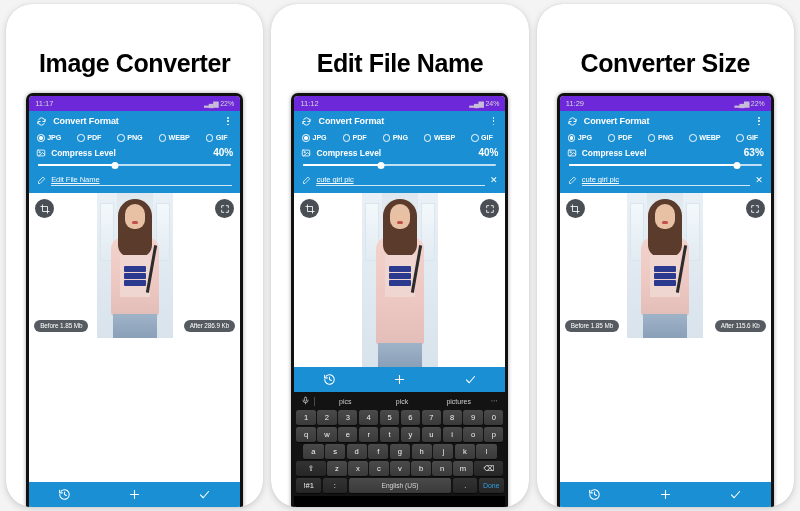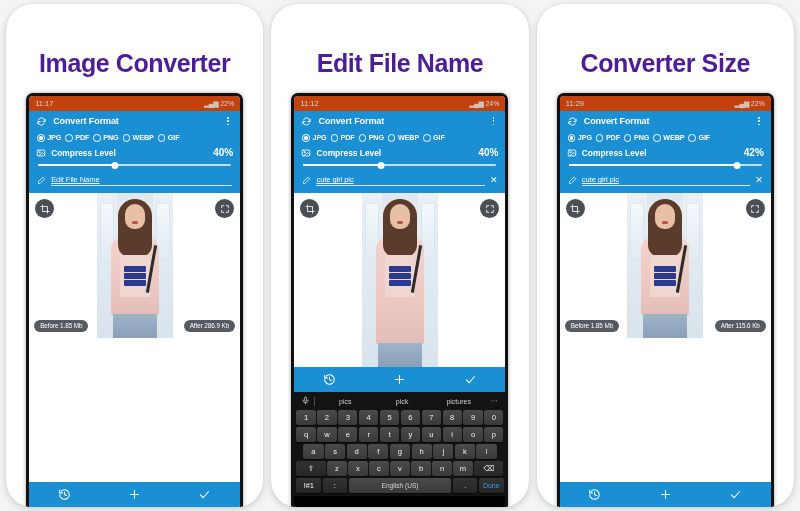--- a/index.html
+++ b/index.html
@@ -30,21 +30,21 @@
     display: flex;
     flex-direction: column;
     align-items: center;
     overflow: hidden;
   }
 
   .panel-title {
     margin-top: 46px;
     font-size: 25px;
     font-weight: bold;
-    color: #4c1d95;
+    color: #000000;
     letter-spacing: -0.4px;
     text-align: center;
     line-height: 1.05;
     white-space: nowrap;
   }
   .panel-sub {
     margin-top: 7px;
     font-size: 14.5px;
     color: #1b1b1b;
     text-align: center;
@@ -73,21 +73,21 @@
     background: #ffffff;
     display: flex;
     flex-direction: column;
     overflow: hidden;
     position: relative;
   }
 
   
   .statusbar {
     height: 15px;
-    background: #c2410c;
+    background: #6d28d9;
     color: #d8d8d8;
     display: flex;
     align-items: center;
     justify-content: space-between;
     padding: 0 6px;
     font-size: 7.5px;
     flex: 0 0 auto;
   }
   .status-right { display: flex; align-items: center; gap: 2px; }
   .sig { letter-spacing: -0.5px; font-size: 7px; opacity: .85;}
@@ -123,21 +123,21 @@
     width: 10px; height: 14px;
     display: flex; flex-direction: column;
     align-items: center; justify-content: center; gap: 1.5px;
   }
   .kebab i { width: 1.8px; height: 1.8px; background: #fff; border-radius: 50%; display:block;}
 
   
   .formats {
     display: flex;
     align-items: flex-end;
-    gap: 4px;
+    gap: 16px;
     padding: 2px 0 3px 1px;
     overflow: hidden;
   }
   .fmt { display: flex; align-items: center; gap: 2.5px; flex: 0 0 auto; }
   .radio {
     width: 7.5px; height: 7.5px;
     border: 1.2px solid #fff;
     border-radius: 50%;
     display: inline-flex; align-items: center; justify-content: center;
     flex: 0 0 auto;
@@ -745,21 +745,21 @@
             </div>
             <div class="comp-row">
               <span class="ic">
                 <svg width="10" height="10" viewBox="0 0 24 24" fill="none" stroke="#ffffff" stroke-width="2" stroke-linecap="round" stroke-linejoin="round">
                   <rect x="3" y="5" width="18" height="14" rx="2"></rect>
                   <circle cx="8.5" cy="10" r="1.3"></circle>
                   <polyline points="21 16 16 11 6 19"></polyline>
                 </svg>
               </span>
               <span class="comp-label">Compress Level</span>
-              <span class="comp-val">42%</span>
+              <span class="comp-val">63%</span>
             </div>
             <div class="slider">
               <div class="track"></div>
               <div class="track-fill" style="width: 87%;"></div>
               <div class="thumb" style="left: 87%;"></div>
             </div>
             <div class="fname-row">
               <span class="ic">
                 <svg width="9" height="9" viewBox="0 0 24 24" fill="none" stroke="#ffffff" stroke-width="2" stroke-linecap="round" stroke-linejoin="round">
                   <path d="M16.5 3.5 20.5 7.5 8 20H4v-4z"></path>

